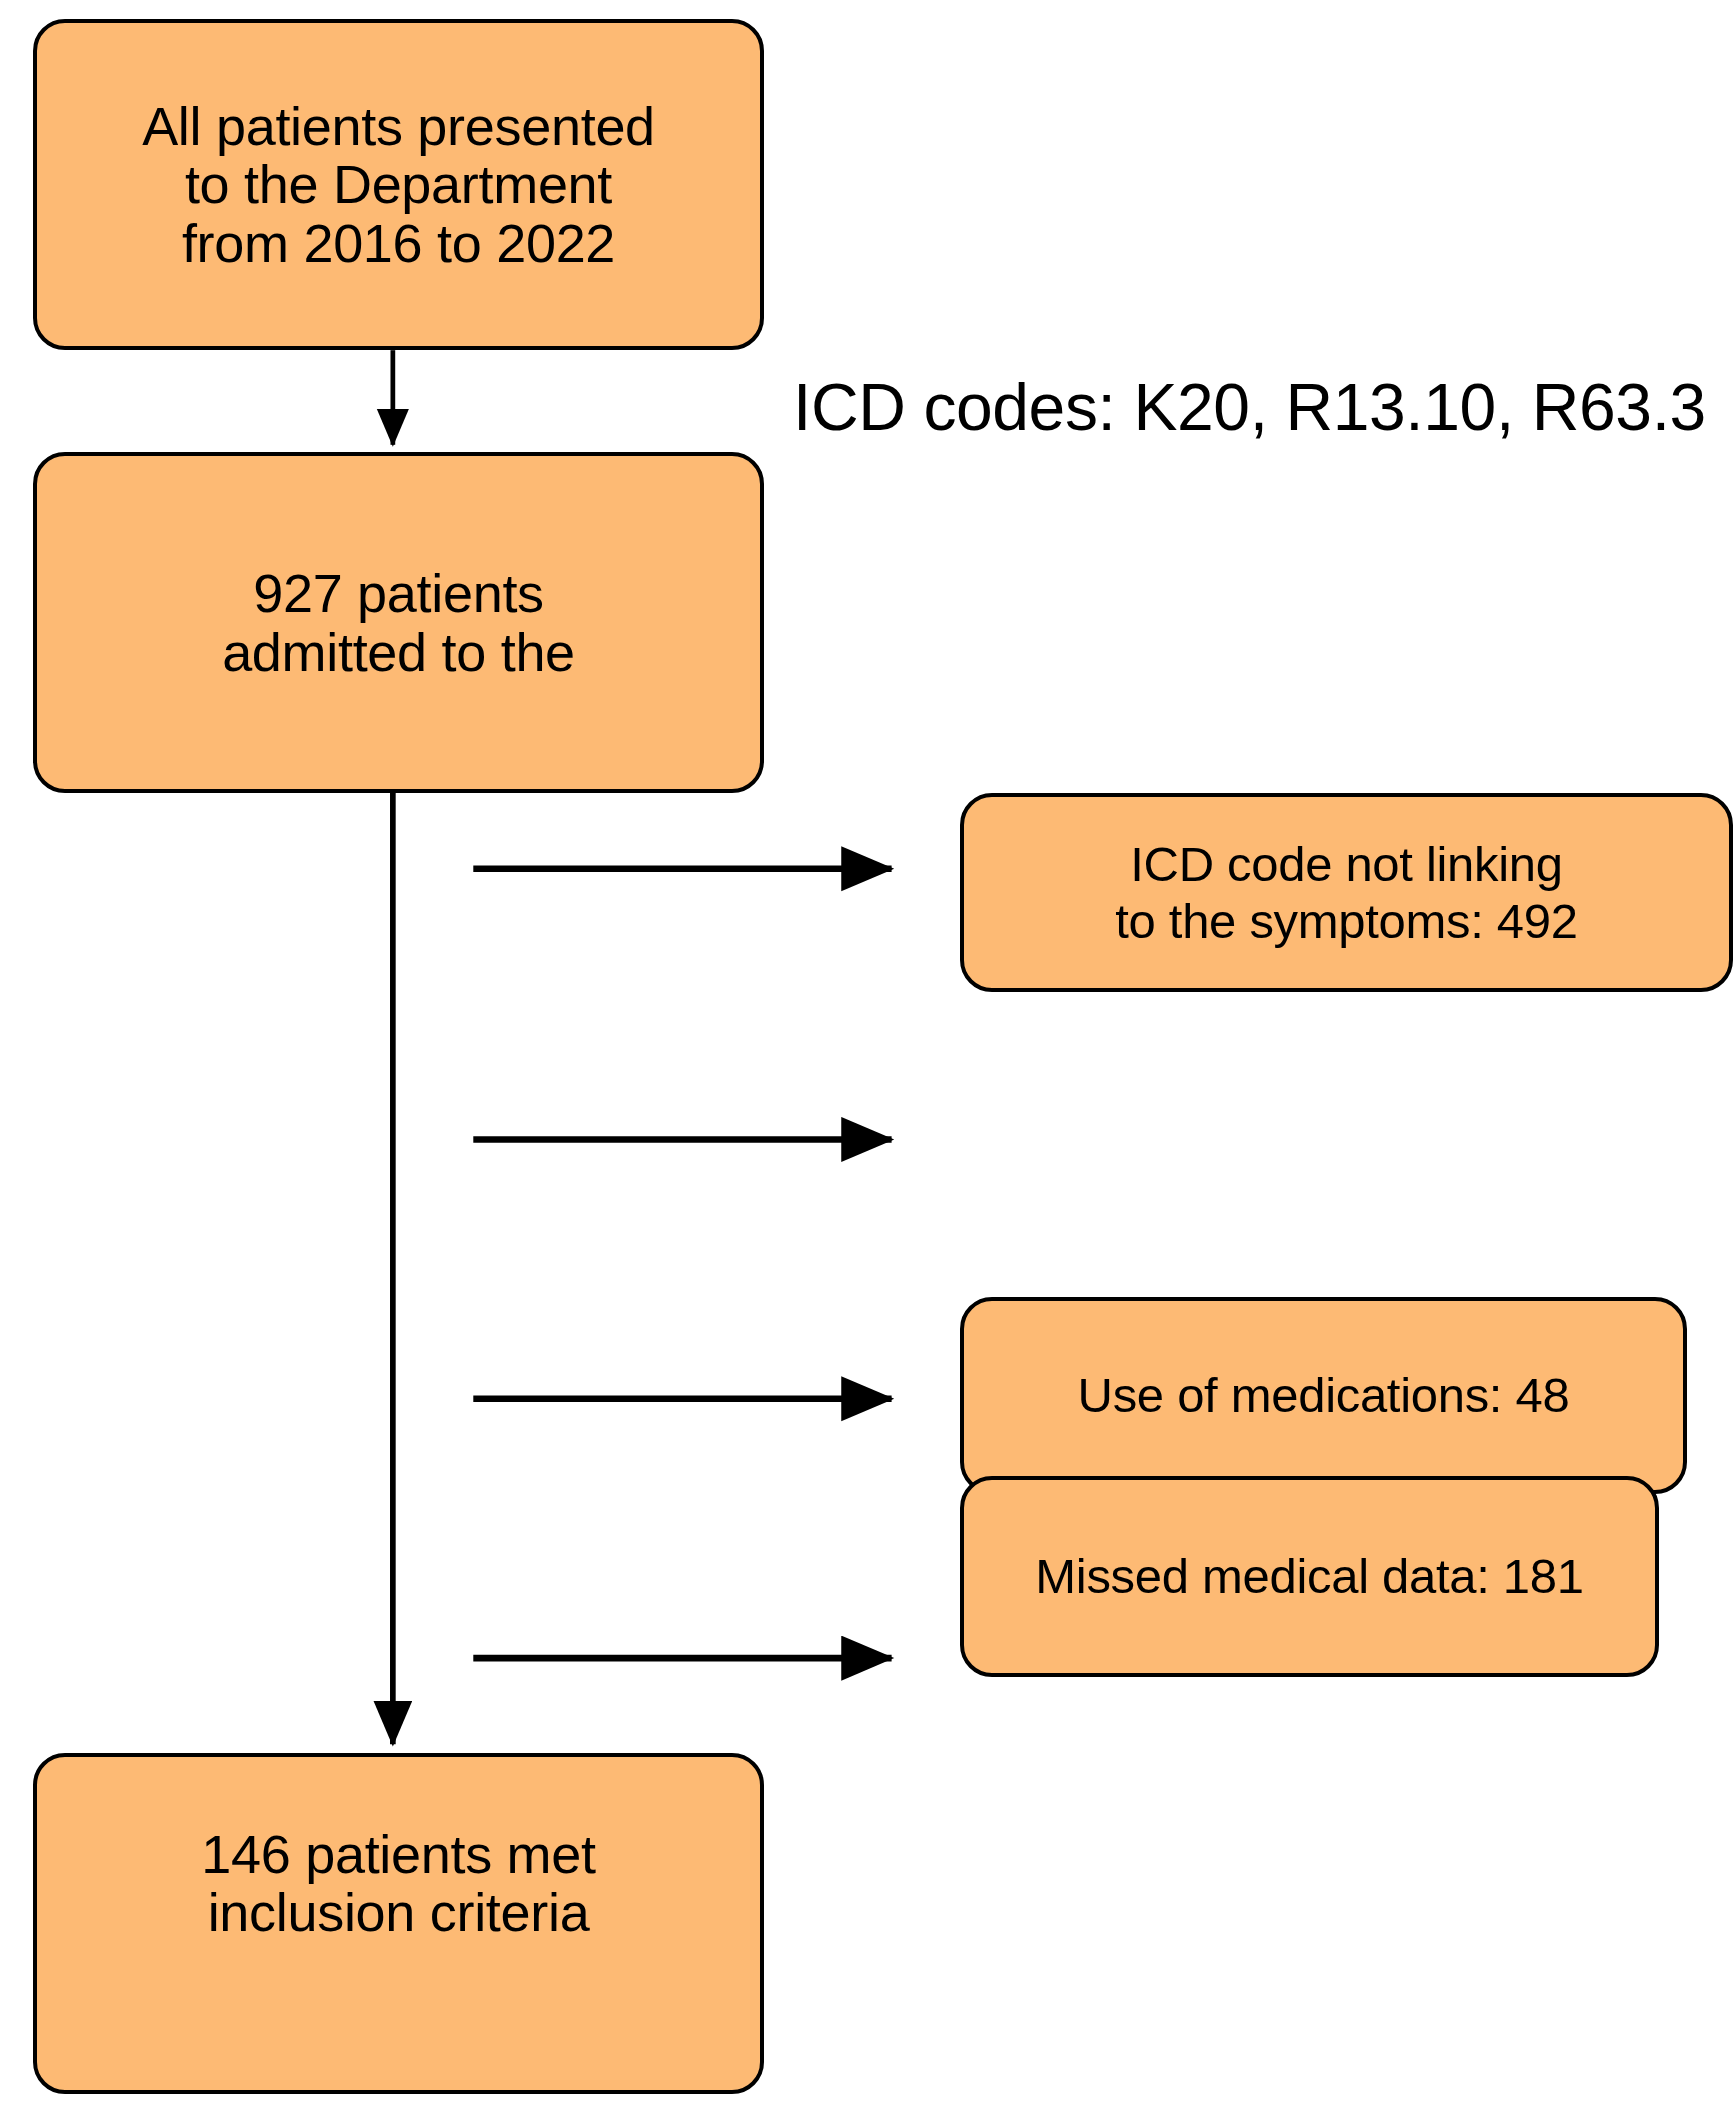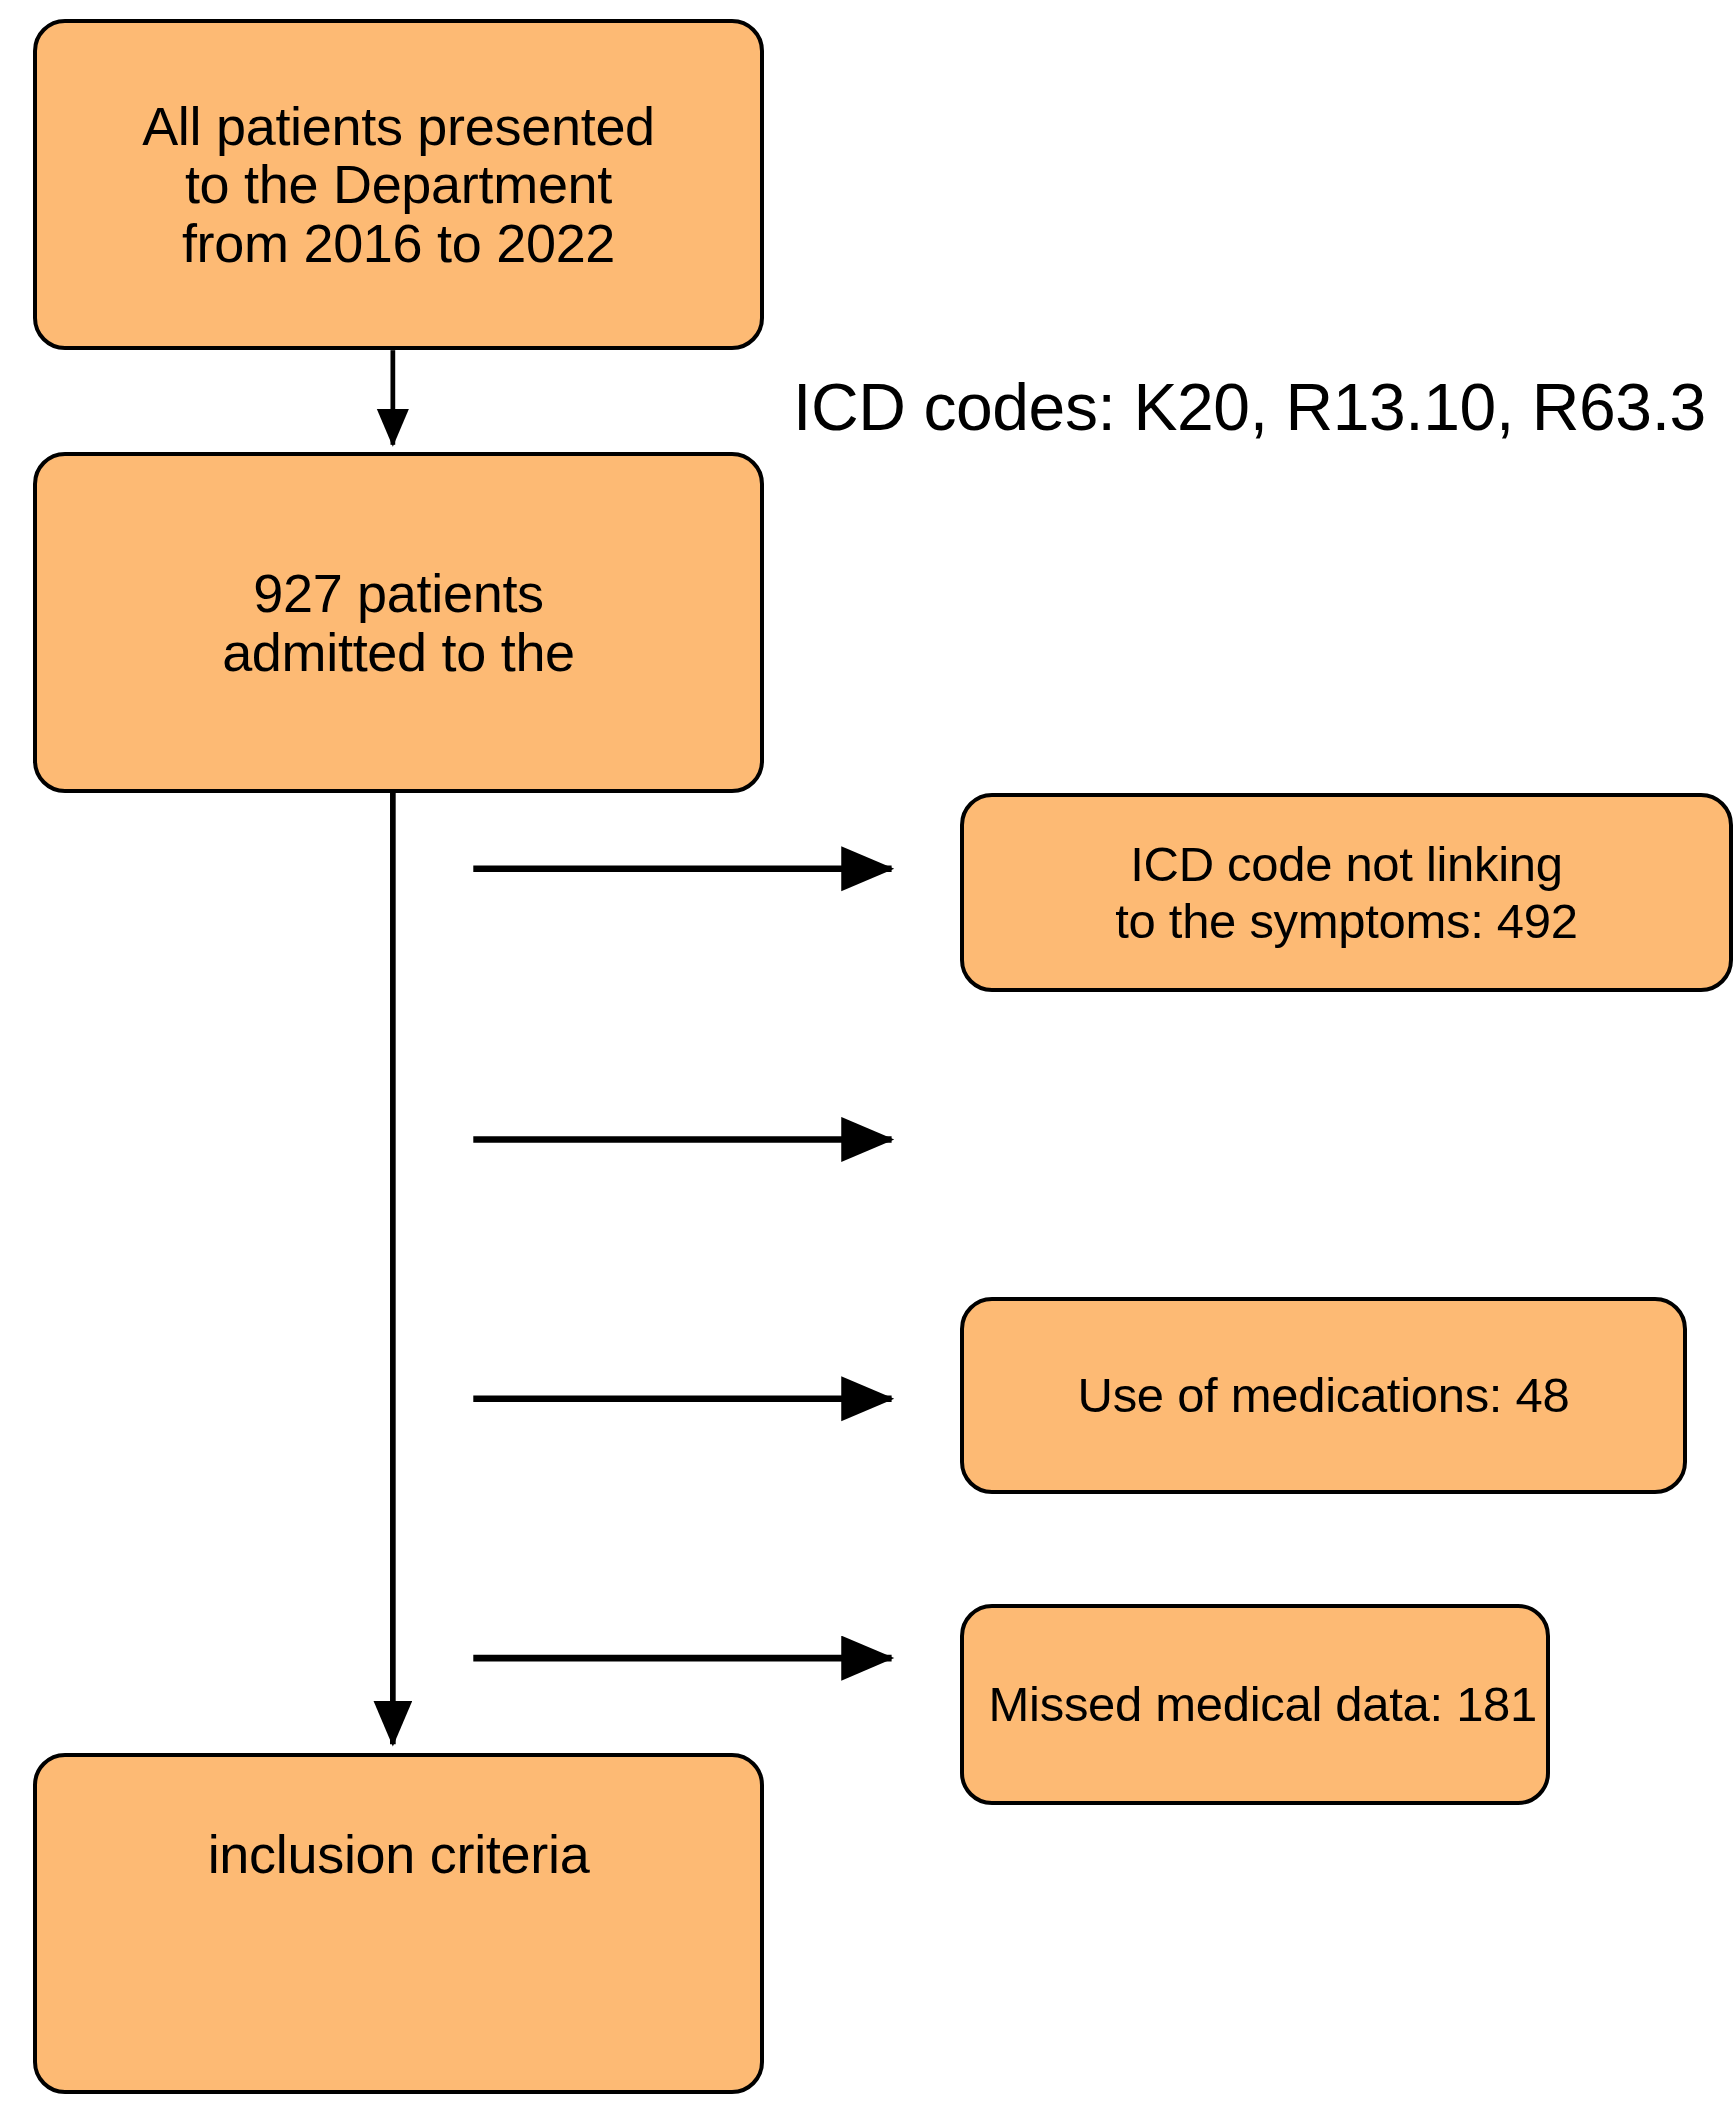--- a/index.html
+++ b/index.html
@@ -50,21 +50,21 @@
     letter-spacing: -0.3px;
   }
   
   #node-source   { left: 33px;  top: 19px;   width: 731px; height: 331px; }
   #node-admitted { left: 33px;  top: 452px;  width: 731px; height: 341px; }
   #node-included { left: 33px;  top: 1753px; width: 731px; height: 341px;
                    align-items: flex-start; padding-top: 68px; }
   #node-excl-1 { left: 960px; top: 793px;  width: 773px; height: 199px; }
   #node-excl-2 { left: 960px; top: 1037px; width: 727px; height: 197px; }
   #node-excl-3 { left: 960px; top: 1297px; width: 727px; height: 197px; align-items: center; }
-  #node-excl-4 { left: 960px; top: 1604px; width: 590px; height: 201px; text-align: center; }
+  #node-excl-4 { left: 960px; top: 1476px; width: 699px; height: 201px; text-align: center; }
 
   
   #icd-caption {
     position: absolute;
     left: 793px;
     top: 371px;
     font-size: 66px;
     line-height: 1.1;
     color: #000000;
     white-space: nowrap;
@@ -109,20 +109,21 @@
 
   <div class="node node-main" id="node-admitted">
     <div class="lines">
       <span class="ln">927 patients</span>
       <span class="ln">admitted to the</span>
     </div>
   </div>
 
   <div class="node node-main" id="node-included">
     <div class="lines">
+      <span class="ln">146 patients met</span>
       <span class="ln">inclusion criteria</span>
     </div>
   </div>
 
   <div id="icd-caption">ICD codes: K20, R13.10, R63.3</div>
 
   <div class="node node-excl" id="node-excl-1">
     <div class="lines">
       <span class="ln">ICD code not linking</span>
       <span class="ln">to the symptoms: 492</span>

